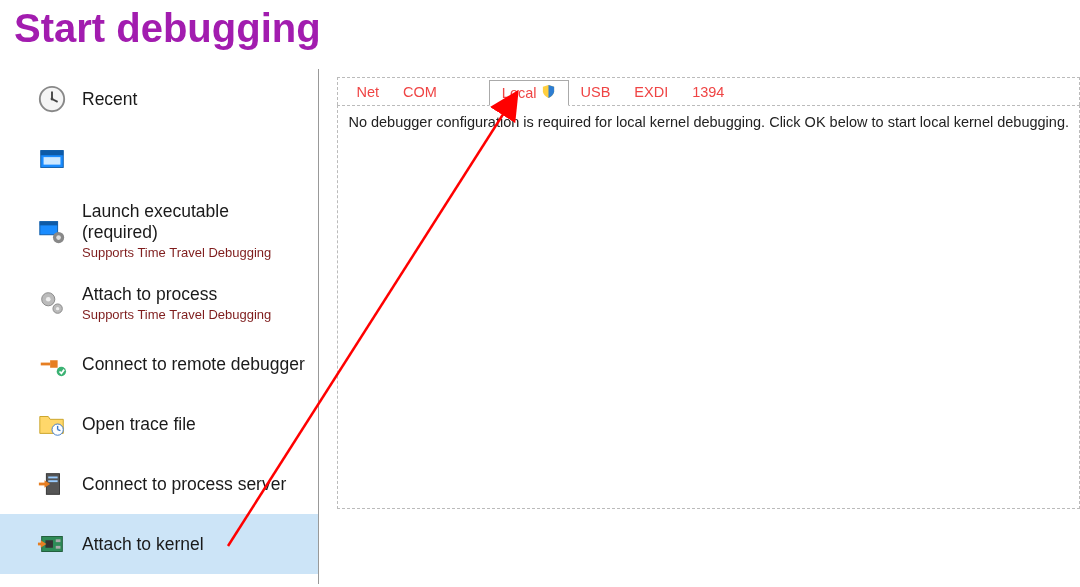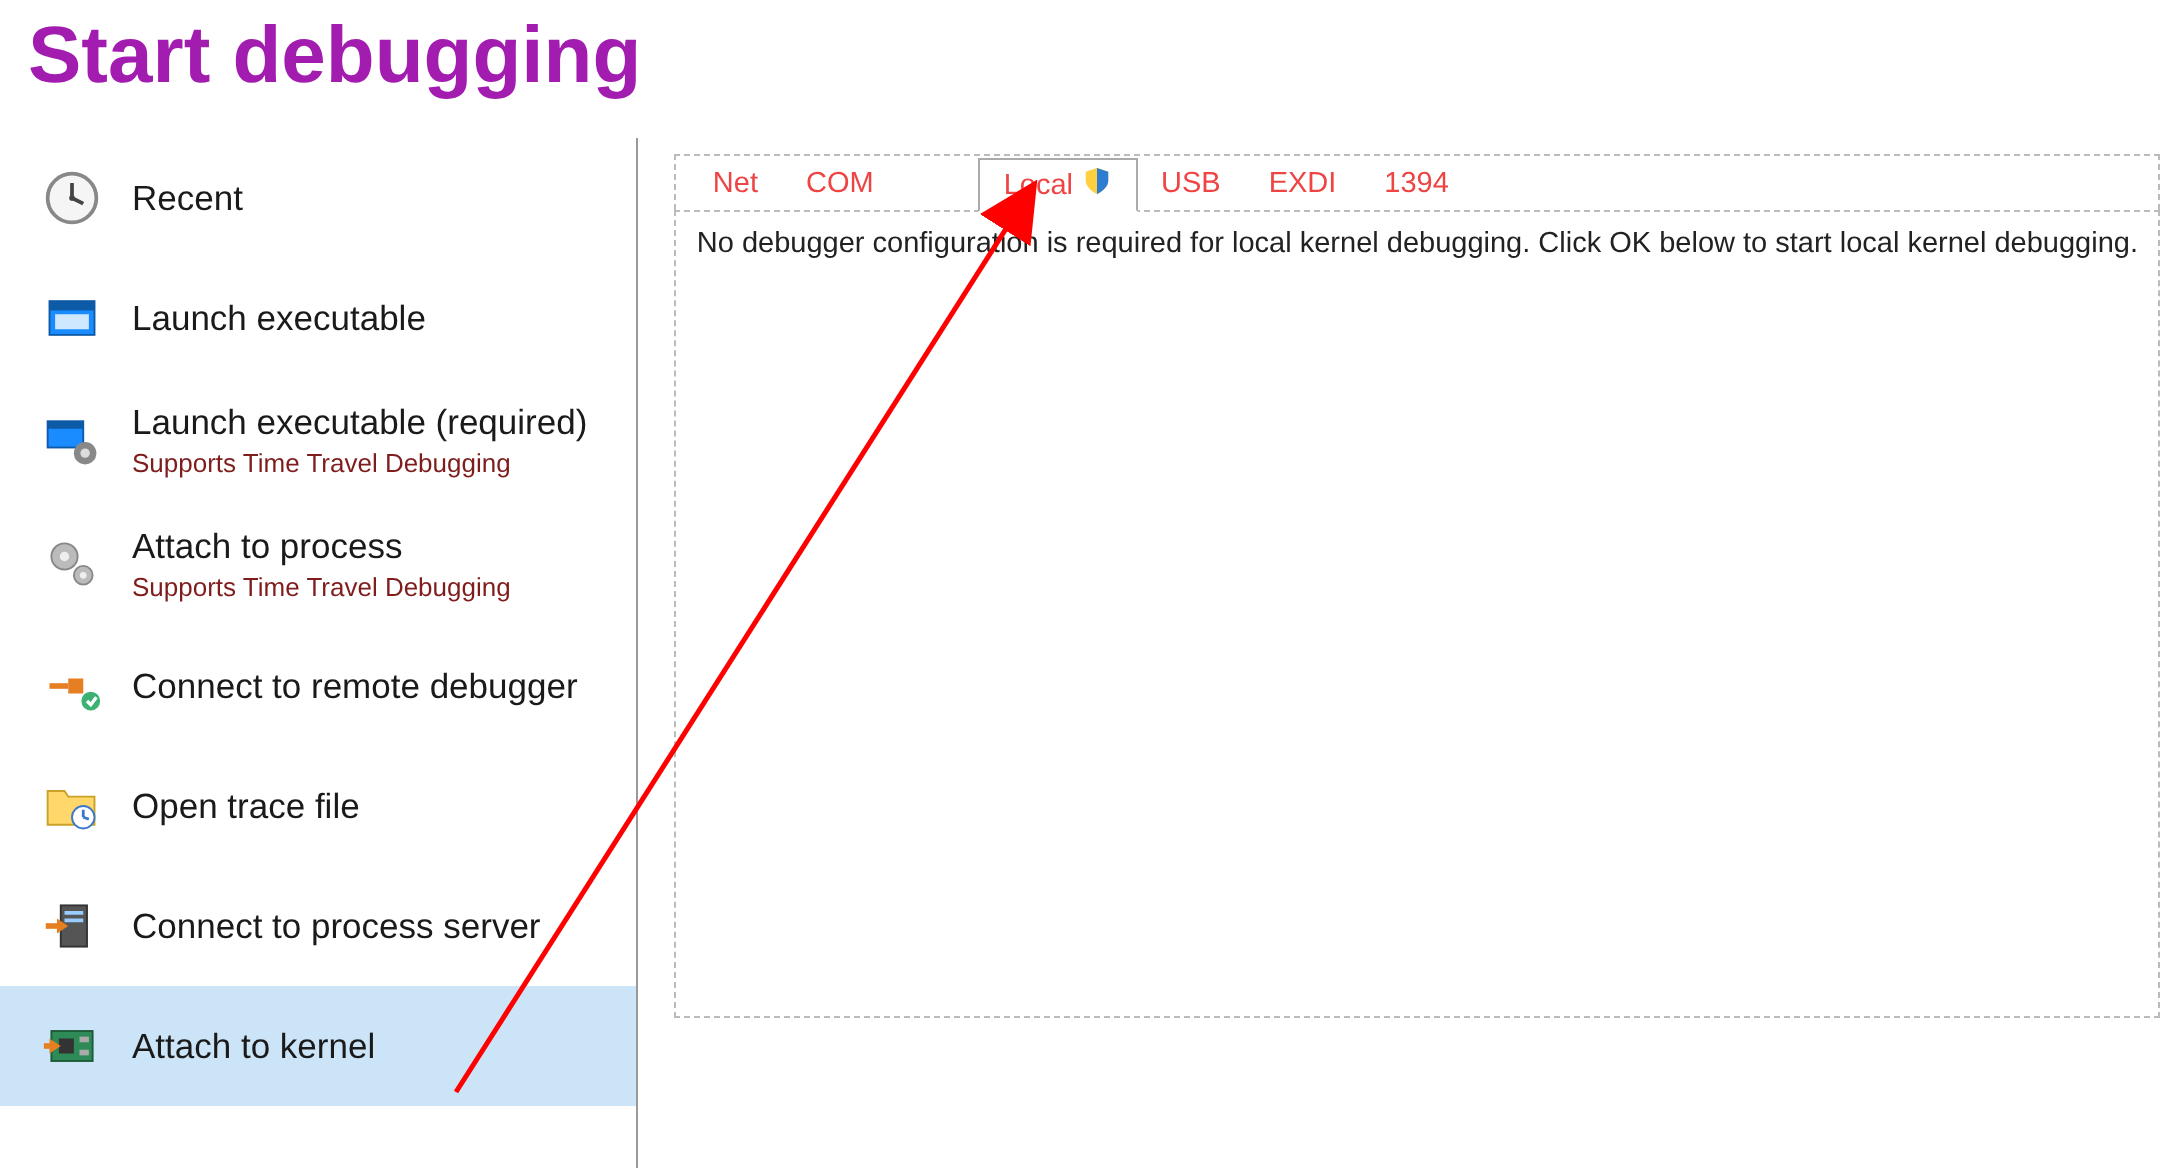--- a/index.html
+++ b/index.html
@@ -26,21 +26,21 @@
       height: calc(100% - 72px);
     }
     .sidebar {
       width: 382px;
       border-right: 1px solid #999;
       padding-top: 0;
     }
     .sidebar-item {
       display: flex;
       align-items: center;
-      padding: 12px 10px 12px 16px;
+      padding: 12px 10px 12px 32px;
       cursor: pointer;
       min-height: 54px;
     }
     .sidebar-item.selected {
       background: #cce4f7;
     }
     .sidebar-item .icon-wrap {
       width: 40px;
       height: 36px;
       display: flex;
@@ -139,23 +139,20 @@
     </div>
 
     <div class="sidebar-item">
       <span class="icon-wrap">
         <svg class="ic" viewBox="0 0 32 32">
           <rect x="4" y="7" width="24" height="18" fill="#1a8cff" stroke="#0d5aa7" stroke-width="1"></rect>
           <rect x="4" y="7" width="24" height="5" fill="#0d5aa7"></rect>
           <rect x="7" y="14" width="18" height="8" fill="#cde8ff"></rect>
         </svg>
       </span>
-      <div class="labels">
-        <span class="label-main">Launch executable</span>
-      </div>
     </div>
 
     <div class="sidebar-item">
       <span class="icon-wrap">
         <svg class="ic" viewBox="0 0 32 32">
           <rect x="3" y="6" width="19" height="14" fill="#1a8cff" stroke="#0d5aa7"></rect>
           <rect x="3" y="6" width="19" height="4" fill="#0d5aa7"></rect>
           <circle cx="23" cy="23" r="6" fill="#888"></circle>
           <circle cx="23" cy="23" r="2.5" fill="#ddd"></circle>
         </svg>

